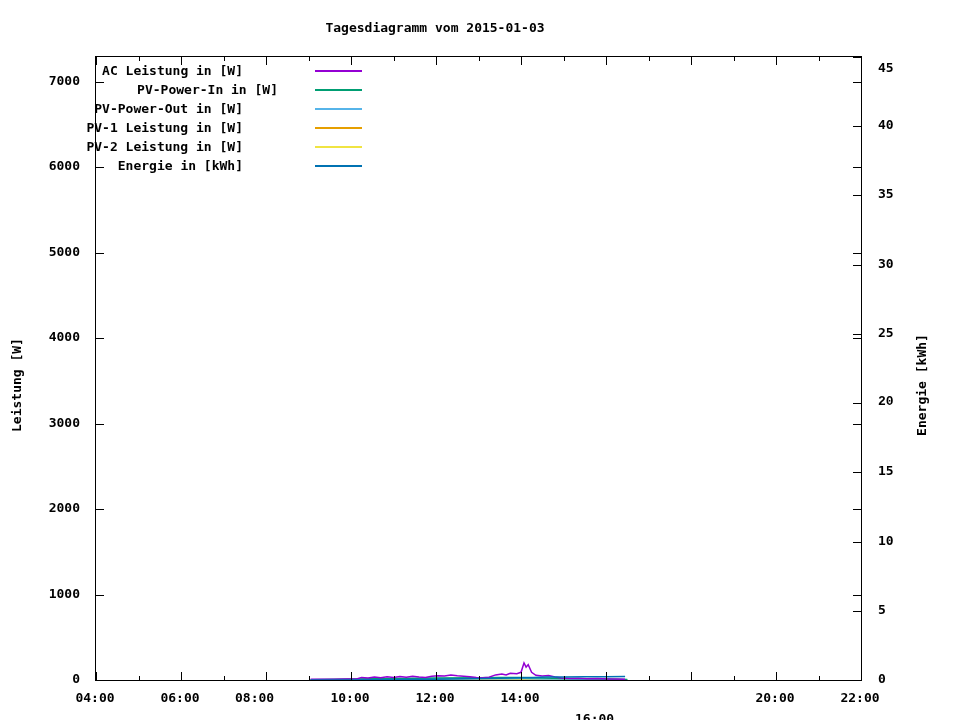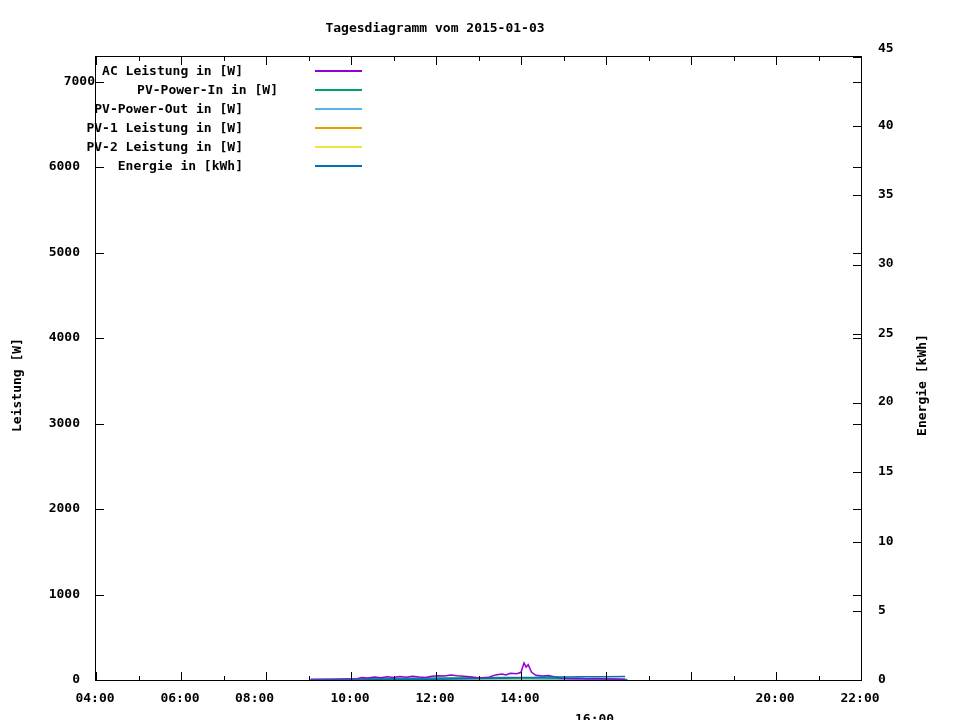--- a/index.html
+++ b/index.html
@@ -115,31 +115,31 @@
       <div class="lbl" style="left: 660px; top: 690px; width: 60px; text-align: left; margin-top: 32px;">18:00</div>
       <div class="lbl" style="left: 745px; top: 690px; width: 60px; text-align: center;">20:00</div>
       <div class="lbl" style="left: 830px; top: 690px; width: 60px; text-align: center;">22:00</div>
       <div class="lbl" style="left: 0px; width: 80px; text-align: right; top: 671px;">0</div>
       <div class="lbl" style="left: 0px; width: 80px; text-align: right; top: 586px;">1000</div>
       <div class="lbl" style="left: 0px; width: 80px; text-align: right; top: 500px;">2000</div>
       <div class="lbl" style="left: 0px; width: 80px; text-align: right; top: 415px;">3000</div>
       <div class="lbl" style="left: 0px; width: 80px; text-align: right; top: 329px;">4000</div>
       <div class="lbl" style="left: 0px; width: 80px; text-align: right; top: 244px;">5000</div>
       <div class="lbl" style="left: 0px; width: 80px; text-align: right; top: 158px;">6000</div>
-      <div class="lbl" style="left: 0px; width: 80px; text-align: right; top: 73px; padding-left: 15px;">7000</div>
+      <div class="lbl" style="left: 0px; width: 80px; text-align: right; top: 73px;">7000</div>
       <div class="lbl" style="left: 878px; top: 671px; text-align: left;">0</div>
       <div class="lbl" style="left: 878px; top: 602px; text-align: left;">5</div>
       <div class="lbl" style="left: 878px; top: 533px; text-align: left;">10</div>
       <div class="lbl" style="left: 878px; top: 463px; text-align: left;">15</div>
       <div class="lbl" style="left: 878px; top: 394px; text-align: left; font-family: Liberation Mono, monospace;">20</div>
       <div class="lbl" style="left: 878px; top: 325px; text-align: left;">25</div>
-      <div class="lbl" style="left: 878px; top: 256px; text-align: left; font-family: Liberation Mono, monospace;">30</div>
+      <div class="lbl" style="left: 878px; top: 256px; text-align: left;">30</div>
       <div class="lbl" style="left: 878px; top: 186px; text-align: left;">35</div>
       <div class="lbl" style="left: 878px; top: 117px; text-align: left;">40</div>
-      <div class="lbl" style="left: 878px; top: 40px; text-align: left;">45</div>
+      <div class="lbl" style="left: 878px; top: 60px; text-align: left;">45</div>
     </div>
   <div id="legend">
       <div class="legend-label" style="left: 0px; top: 63px;">AC Leistung in [W]</div>
       <div class="legend-swatch" style="left: 315px; top: 70px; background: rgb(148, 0, 211);"></div>
       <div class="legend-label" style="left: 0px; top: 82px; padding-left: 35px;">PV-Power-In in [W]</div>
       <div class="legend-swatch" style="left: 315px; top: 89px; background: rgb(0, 158, 115);"></div>
       <div class="legend-label" style="left: 0px; top: 101px;">PV-Power-Out in [W]</div>
       <div class="legend-swatch" style="left: 315px; top: 108px; background: rgb(86, 180, 233);"></div>
       <div class="legend-label" style="left: 0px; top: 120px;">PV-1 Leistung in [W]</div>
       <div class="legend-swatch" style="left: 315px; top: 127px; background: rgb(230, 159, 0);"></div>

